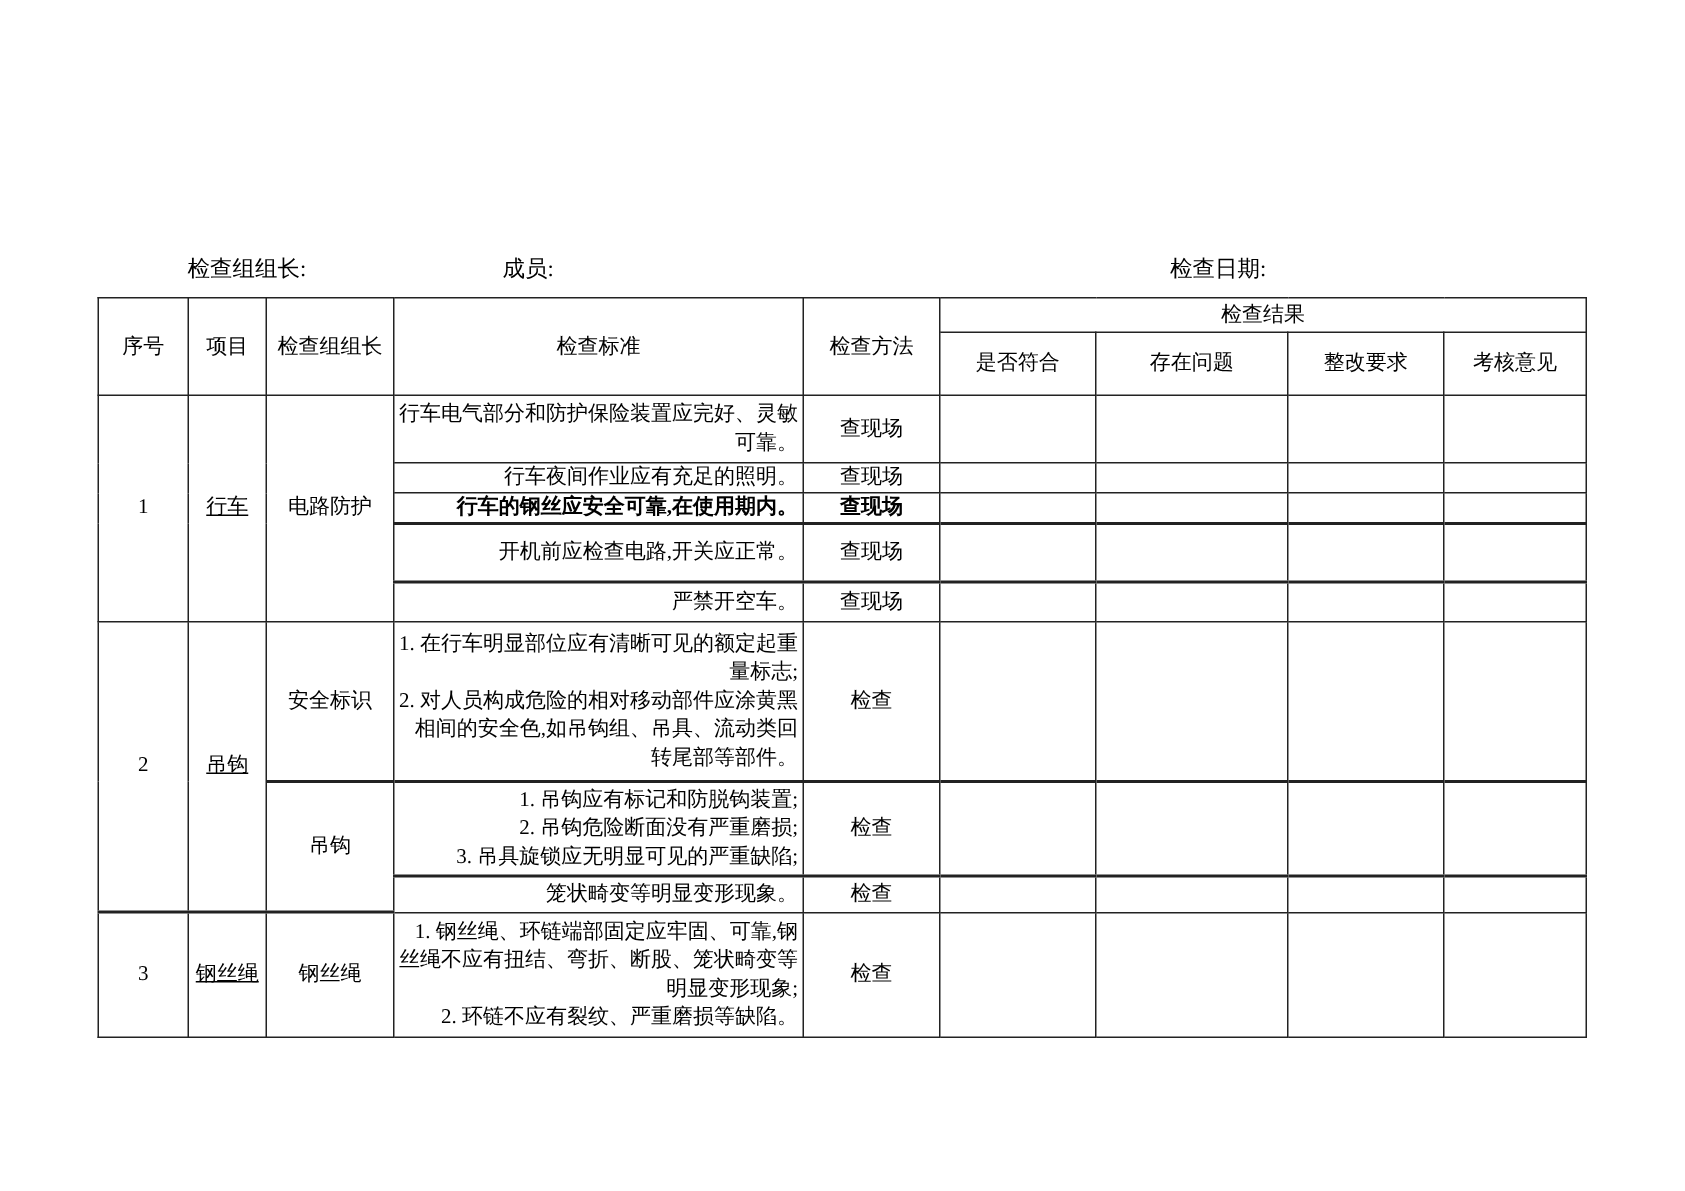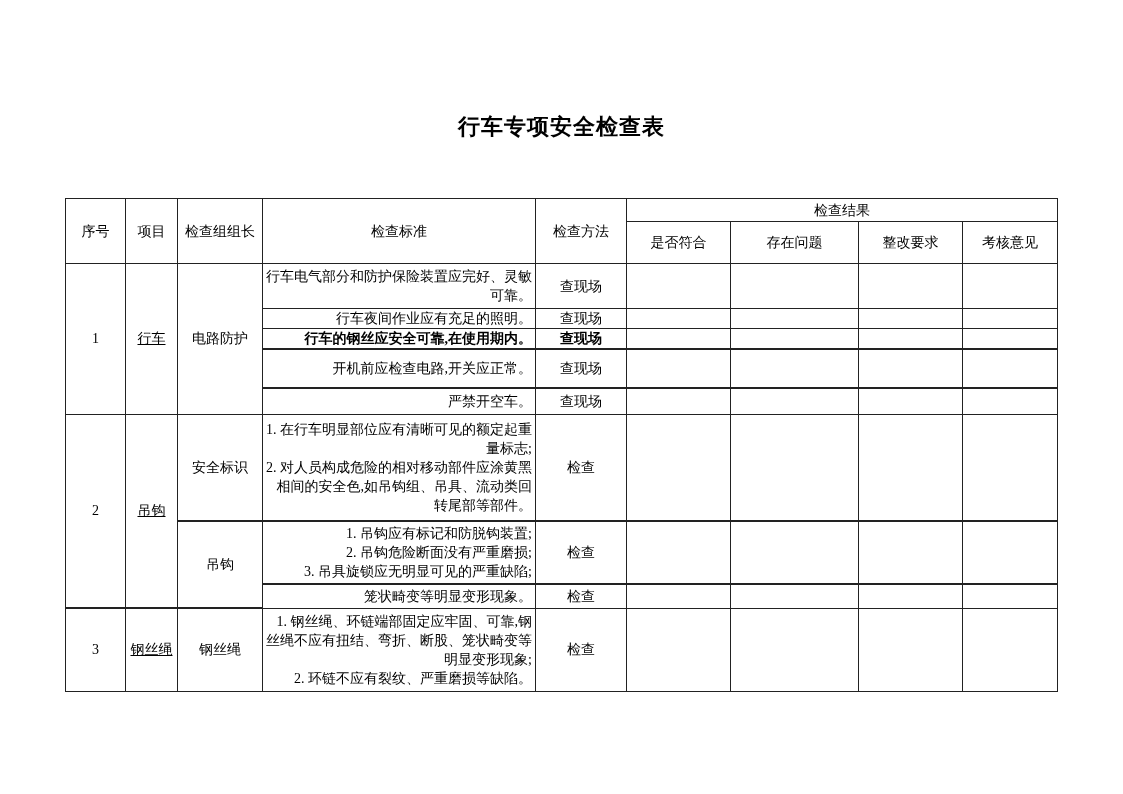--- a/index.html
+++ b/index.html
@@ -73,22 +73,26 @@
   tr.r2a { height: 107px; }
   tr.r2b { height: 63px; }
   tr.r2c { height: 24px; }
   tr.r3  { height: 83px; }
 </style>
 </head>
 <body>
 
 <div class="page">
 
-  <div class="doc-title">行车专项安全检查表</div>
-
+
+  <div class="meta-row">
+    <span class="meta-leader">检查组组长:</span>
+    <span class="meta-members">成员:</span>
+    <span class="meta-date">检查日期:</span>
+  </div>
 
   <div class="table-wrap">
     <table class="insp">
       <colgroup>
         <col style="width:60px">
           <col style="width:52px">
           <col style="width:85px">
         <col style="width:273px">
           <col style="width:91px">
           <col style="width:104px">

